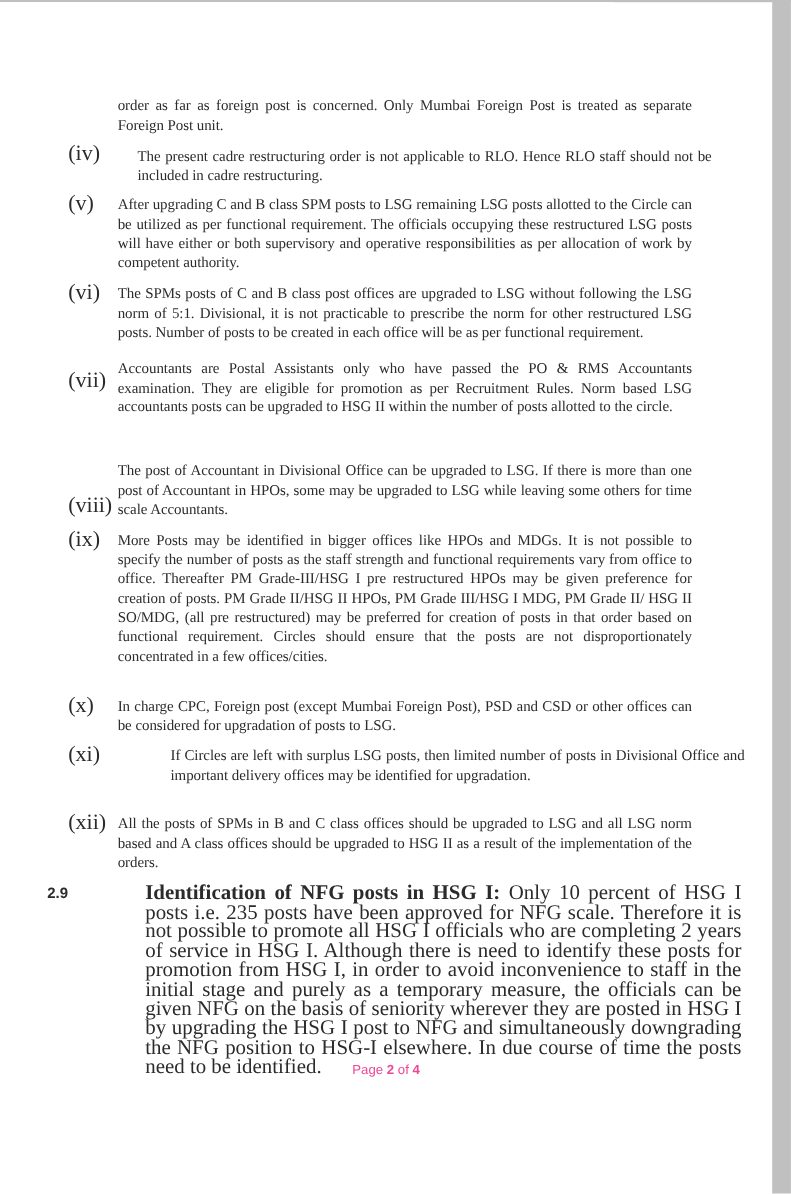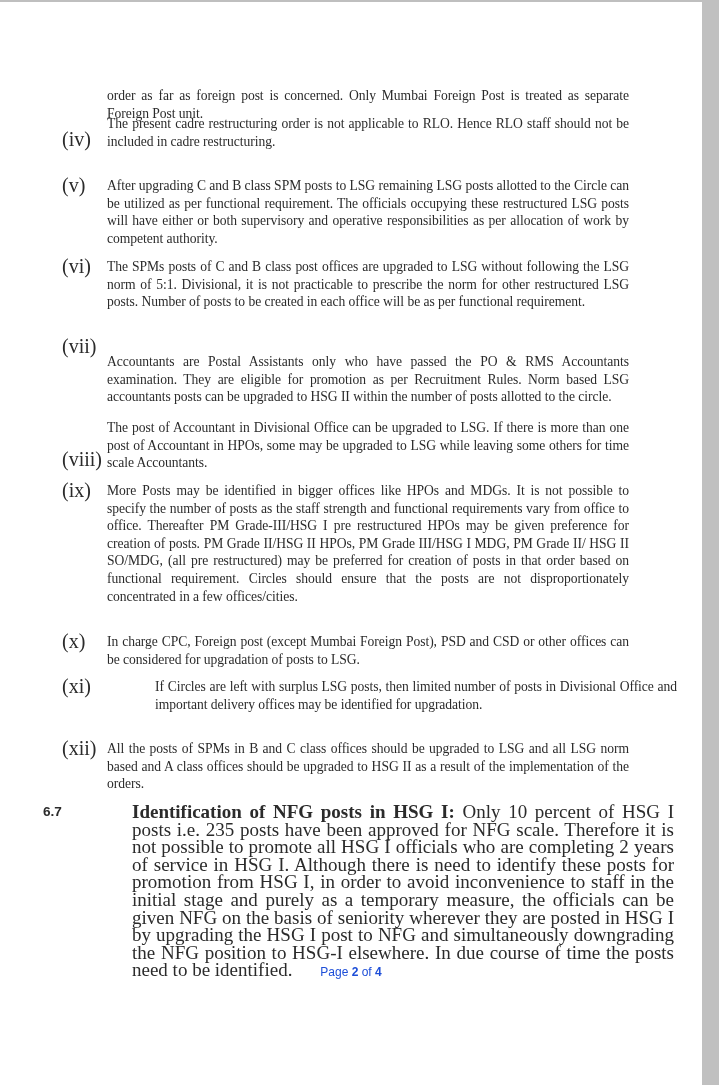--- a/index.html
+++ b/index.html
@@ -78,61 +78,61 @@
       font-weight: bold;
     }
     .footer {
       position: absolute;
       left: 0;
       width: 702px;
       top: 963px;
       text-align: center;
       font-family: "Liberation Sans", "DejaVu Sans", sans-serif;
       font-size: 12px;
-      color: #1d4ed8;
+      color: #ec4899;
     }
     .footer b { font-weight: bold; }
   </style>
 </head>
 <body>
 
 <div class="top-bar"></div>
 <div class="right-bar"></div>
 
 <div class="page">
   <div class="content">
 
     <div class="para" style="top:85px;">order as far as foreign post is concerned. Only Mumbai Foreign Post is treated as separate Foreign Post unit.</div>
 
     <div class="label" style="top:129px;">(iv)</div>
-    <div class="para" style="top:113px;">The present cadre restructuring order is not applicable to RLO. Hence RLO staff should not be included in cadre restructuring.</div>
+    <div class="para" style="top:131px;margin-left:18px;">The present cadre restructuring order is not applicable to RLO. Hence RLO staff should not be included in cadre restructuring.</div>
 
     <div class="label" style="top:175px;">(v)</div>
     <div class="para" style="top:175px;">After upgrading C and B class SPM posts to LSG remaining LSG posts allotted to the Circle can be utilized as per functional requirement. The officials occupying these restructured LSG posts will have either or both supervisory and operative responsibilities as per allocation of work by competent authority.</div>
 
     <div class="label" style="top:256px;">(vi)</div>
     <div class="para" style="top:256px;">The SPMs posts of C and B class post offices are upgraded to LSG without following the LSG norm of 5:1. Divisional, it is not practicable to prescribe the norm for other restructured LSG posts. Number of posts to be created in each office will be as per functional requirement.</div>
 
     <div class="label" style="top:336px;">(vii)</div>
-    <div class="para" style="top:351px;font-family:Liberation Serif, serif;">Accountants are Postal Assistants only who have passed the PO &amp; RMS Accountants examination. They are eligible for promotion as per Recruitment Rules. Norm based LSG accountants posts can be upgraded to HSG II within the number of posts allotted to the circle.</div>
+    <div class="para" style="top:324px;font-family:Liberation Serif, serif;">Accountants are Postal Assistants only who have passed the PO &amp; RMS Accountants examination. They are eligible for promotion as per Recruitment Rules. Norm based LSG accountants posts can be upgraded to HSG II within the number of posts allotted to the circle.</div>
 
     <div class="label" style="top:417px;margin-top:32px;">(viii)</div>
     <div class="para" style="top:417px;">The post of Accountant in Divisional Office can be upgraded to LSG. If there is more than one post of Accountant in HPOs, some may be upgraded to LSG while leaving some others for time scale Accountants.</div>
 
     <div class="label" style="top:480px;">(ix)</div>
     <div class="para" style="top:480px;">More Posts may be identified in bigger offices like HPOs and MDGs. It is not possible to specify the number of posts as the staff strength and functional requirements vary from office to office. Thereafter PM Grade-III/HSG I pre restructured HPOs may be given preference for creation of posts. PM Grade II/HSG II HPOs, PM Grade III/HSG I MDG, PM Grade II/ HSG II SO/MDG, (all pre restructured) may be preferred for creation of posts in that order based on functional requirement. Circles should ensure that the posts are not disproportionately concentrated in a few offices/cities.</div>
 
     <div class="label" style="top:631px;">(x)</div>
     <div class="para" style="top:631px;">In charge CPC, Foreign post (except Mumbai Foreign Post), PSD and CSD or other offices can be considered for upgradation of posts to LSG.</div>
 
     <div class="label" style="top:676px;">(xi)</div>
     <div class="para" style="top:676px;margin-left:48px;">If Circles are left with surplus LSG posts, then limited number of posts in Divisional Office and important delivery offices may be identified for upgradation.</div>
 
     <div class="label" style="top:738px;">(xii)</div>
     <div class="para" style="top:738px;">All the posts of SPMs in B and C class offices should be upgraded to LSG and all LSG norm based and A class offices should be upgraded to HSG II as a result of the implementation of the orders.</div>
 
-    <div class="sec-num" style="top:801px;">6.7</div>
+    <div class="sec-num" style="top:801px;">2.9</div>
     <div class="sec-para" style="top:801px;"><span class="sec-title">Identification of NFG posts in HSG I:</span><span> Only 10 percent of HSG I posts i.e. 235 posts have been approved for NFG scale. Therefore it is not possible to promote all HSG I officials who are completing 2 years of service in HSG I. Although there is need to identify these posts for promotion from HSG I, in order to avoid inconvenience to staff in the initial stage and purely as a temporary measure, the officials can be given NFG on the basis of seniority wherever they are posted in HSG I by upgrading the HSG I post to NFG and simultaneously downgrading the NFG position to HSG-I elsewhere. In due course of time the posts need to be identified.</span></div>
 
     <div class="footer"><span>Page </span><b>2</b><span> of </span><b>4</b></div>
 
   </div>
 </div>
 
 </body></html>

